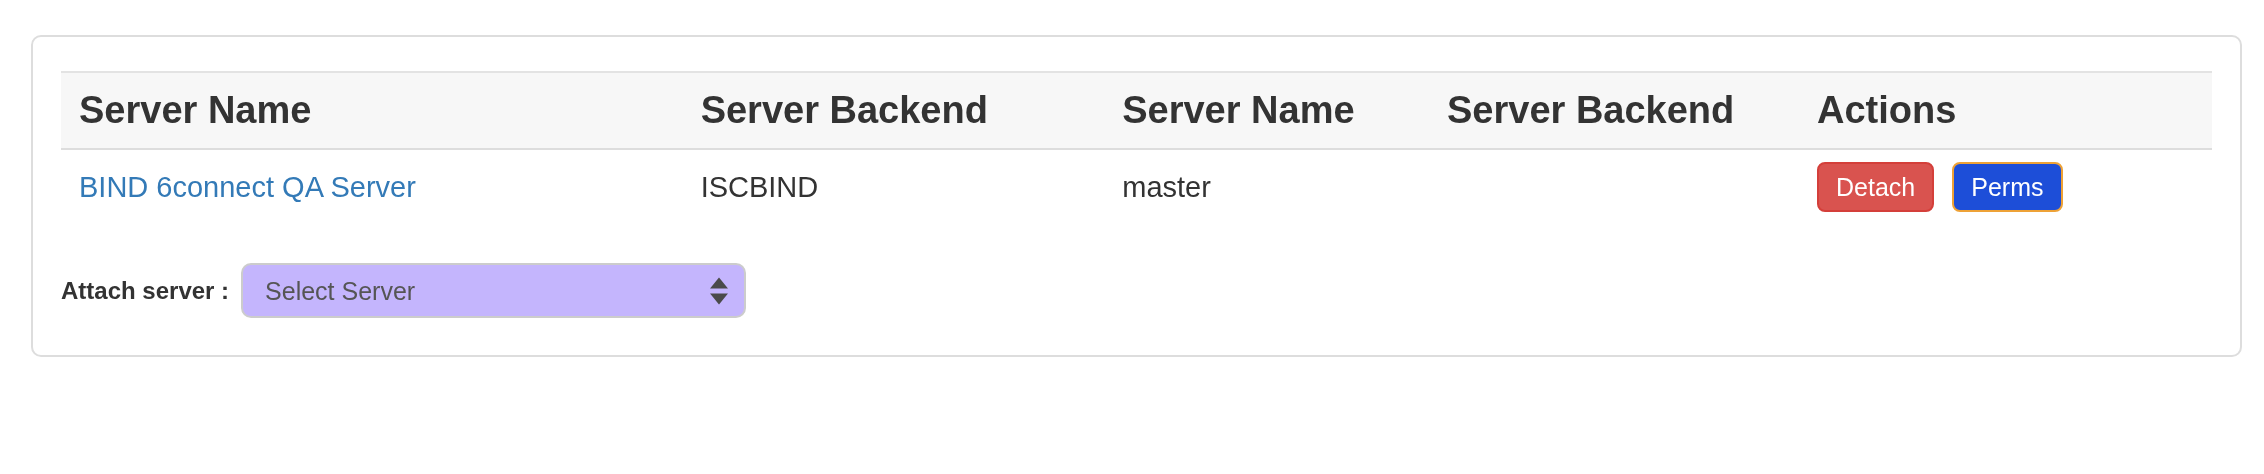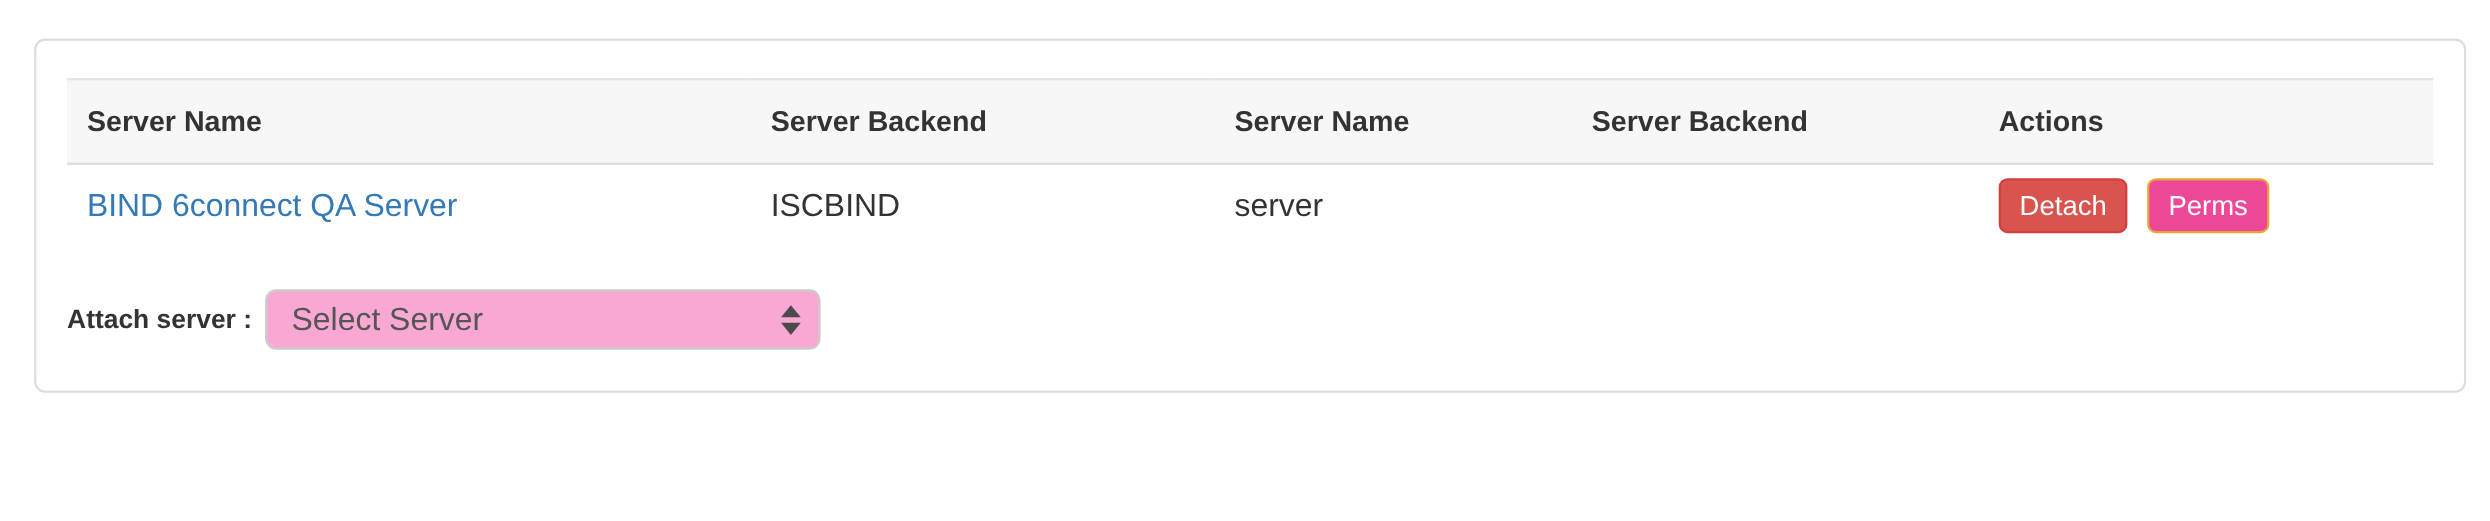--- a/index.html
+++ b/index.html
@@ -57,21 +57,21 @@
   table.servers {
     width: 100%;
     border-collapse: collapse;
     table-layout: fixed;
     border-top: 2px solid #e3e3e3;
   }
   table.servers thead th {
     background: #f7f7f7;
     border-bottom: 2px solid #dddddd;
     text-align: left;
-    font-size: 26px;
+    font-size: 38px;
     font-weight: bold;
     color: #333333;
     padding: 19px 18px;
     line-height: 37px;
   }
   table.servers tbody td {
     padding: 12px 18px;
     font-size: 29px;
     line-height: 35px;
     color: #333333;
@@ -103,21 +103,21 @@
   .btn-xs {
     height: 50px;
     padding: 0 17px;
     font-size: 25px;
   }
   .btn-danger {
     background: #d9534f;
     border: 2px solid #d43f3a;
   }
   .btn-warning {
-    background: #ec4899;
+    background: #1d4ed8;
     border: 2px solid #eea236;
     margin-left: 10px;
   }
   .btn-primary {
     background: #337ab7;
     border: 2px solid #2e6da4;
   }
 
   
   .attach-row {
@@ -137,23 +137,23 @@
     display: inline-block;
   }
   select.server-select {
     -webkit-appearance: none;
     -moz-appearance: none;
     appearance: none;
     width: 505px;
     height: 55px;
     border: 2px solid #cccccc;
     border-radius: 10px;
-    background: #f9a8d4;
+    background: #c4b5fd;
     font-family: "Liberation Sans", sans-serif;
-    font-size: 29px;
+    font-size: 25px;
     color: #555555;
     padding: 0 70px 0 22px;
     outline: none;
   }
   .select-arrows {
     position: absolute;
     right: 18px;
     top: 50%;
     transform: translateY(-50%);
     display: flex;
@@ -205,21 +205,21 @@
           <th>Server Backend</th>
           <th>Actions</th>
         </tr>
       </thead>
       <tbody>
         <tr>
           <td>
             <a class="server-link">BIND 6connect QA Server</a>
           </td>
           <td>ISCBIND</td>
-          <td>server</td>
+          <td>master</td>
           <td></td>
           <td class="actions-cell">
             <button class="btn btn-xs btn-danger">Detach</button>
             <button class="btn btn-xs btn-warning">Perms</button>
           </td>
         </tr>
       </tbody>
     </table>
 
     <div class="attach-row">

